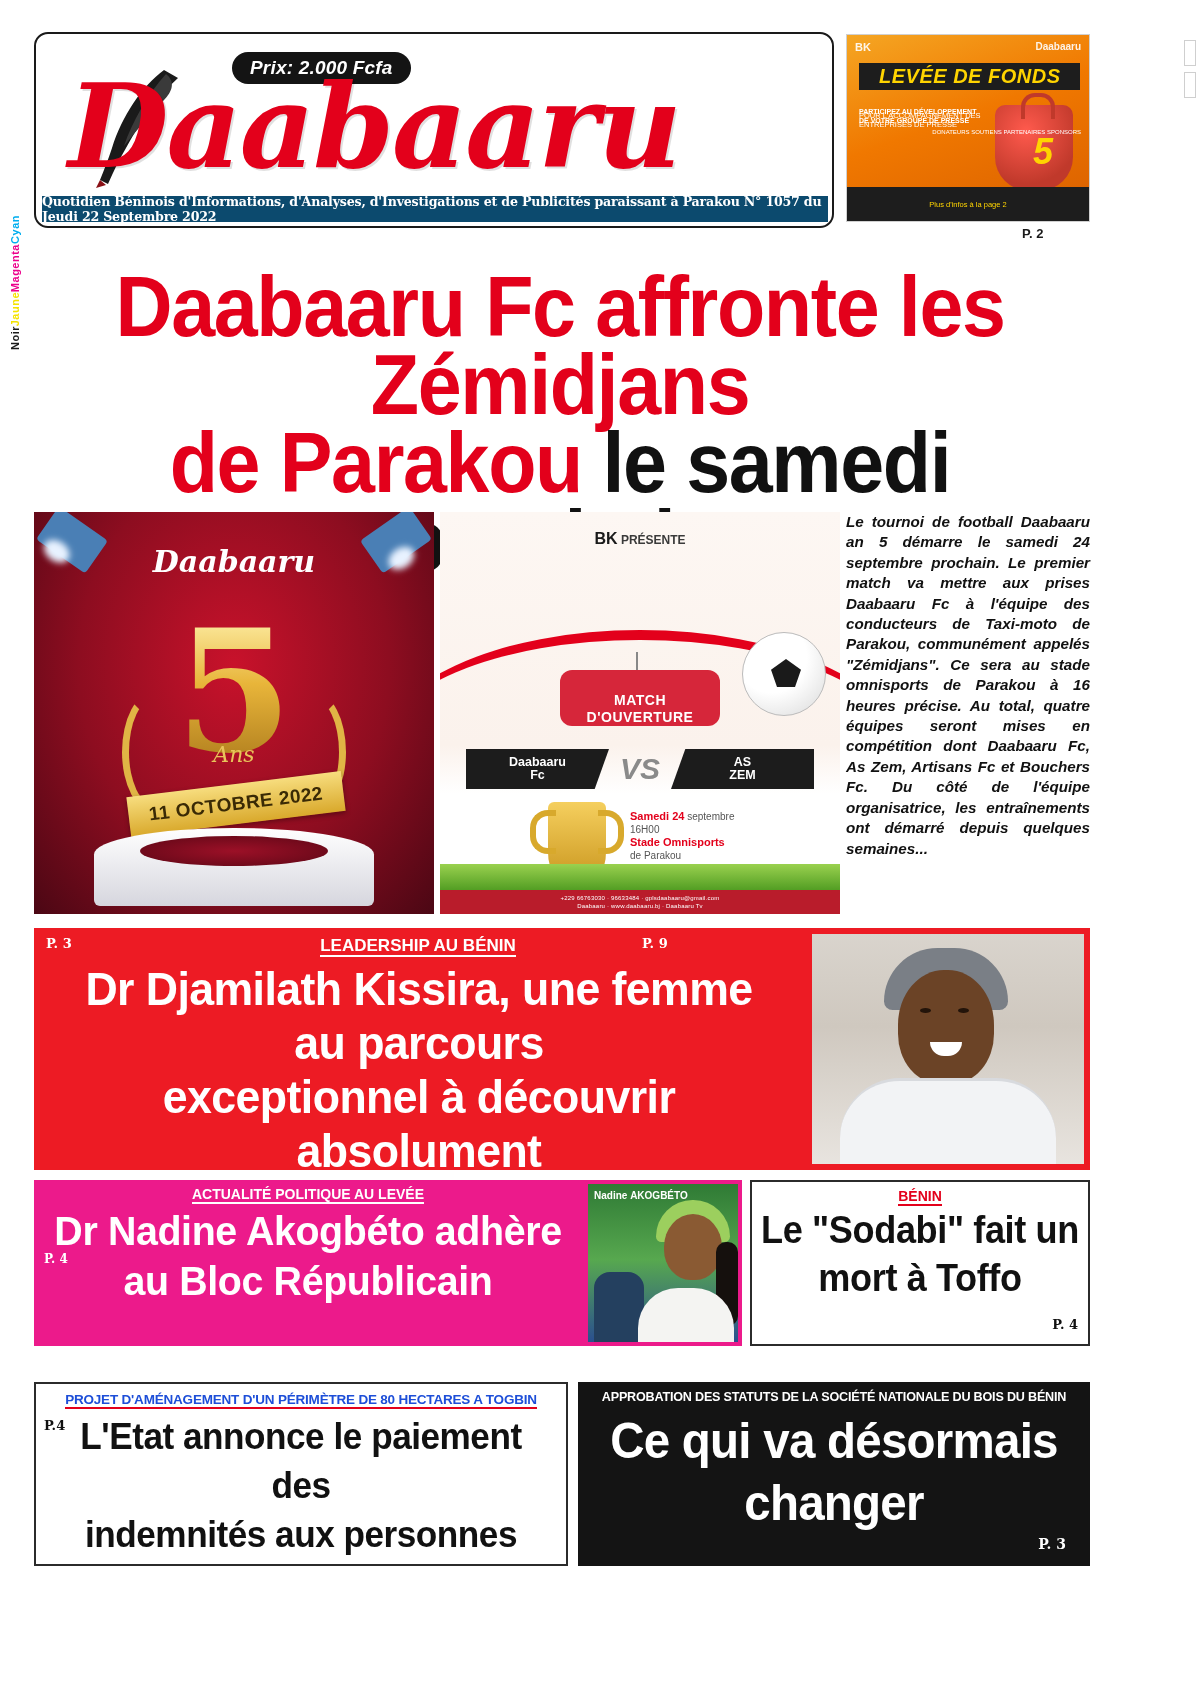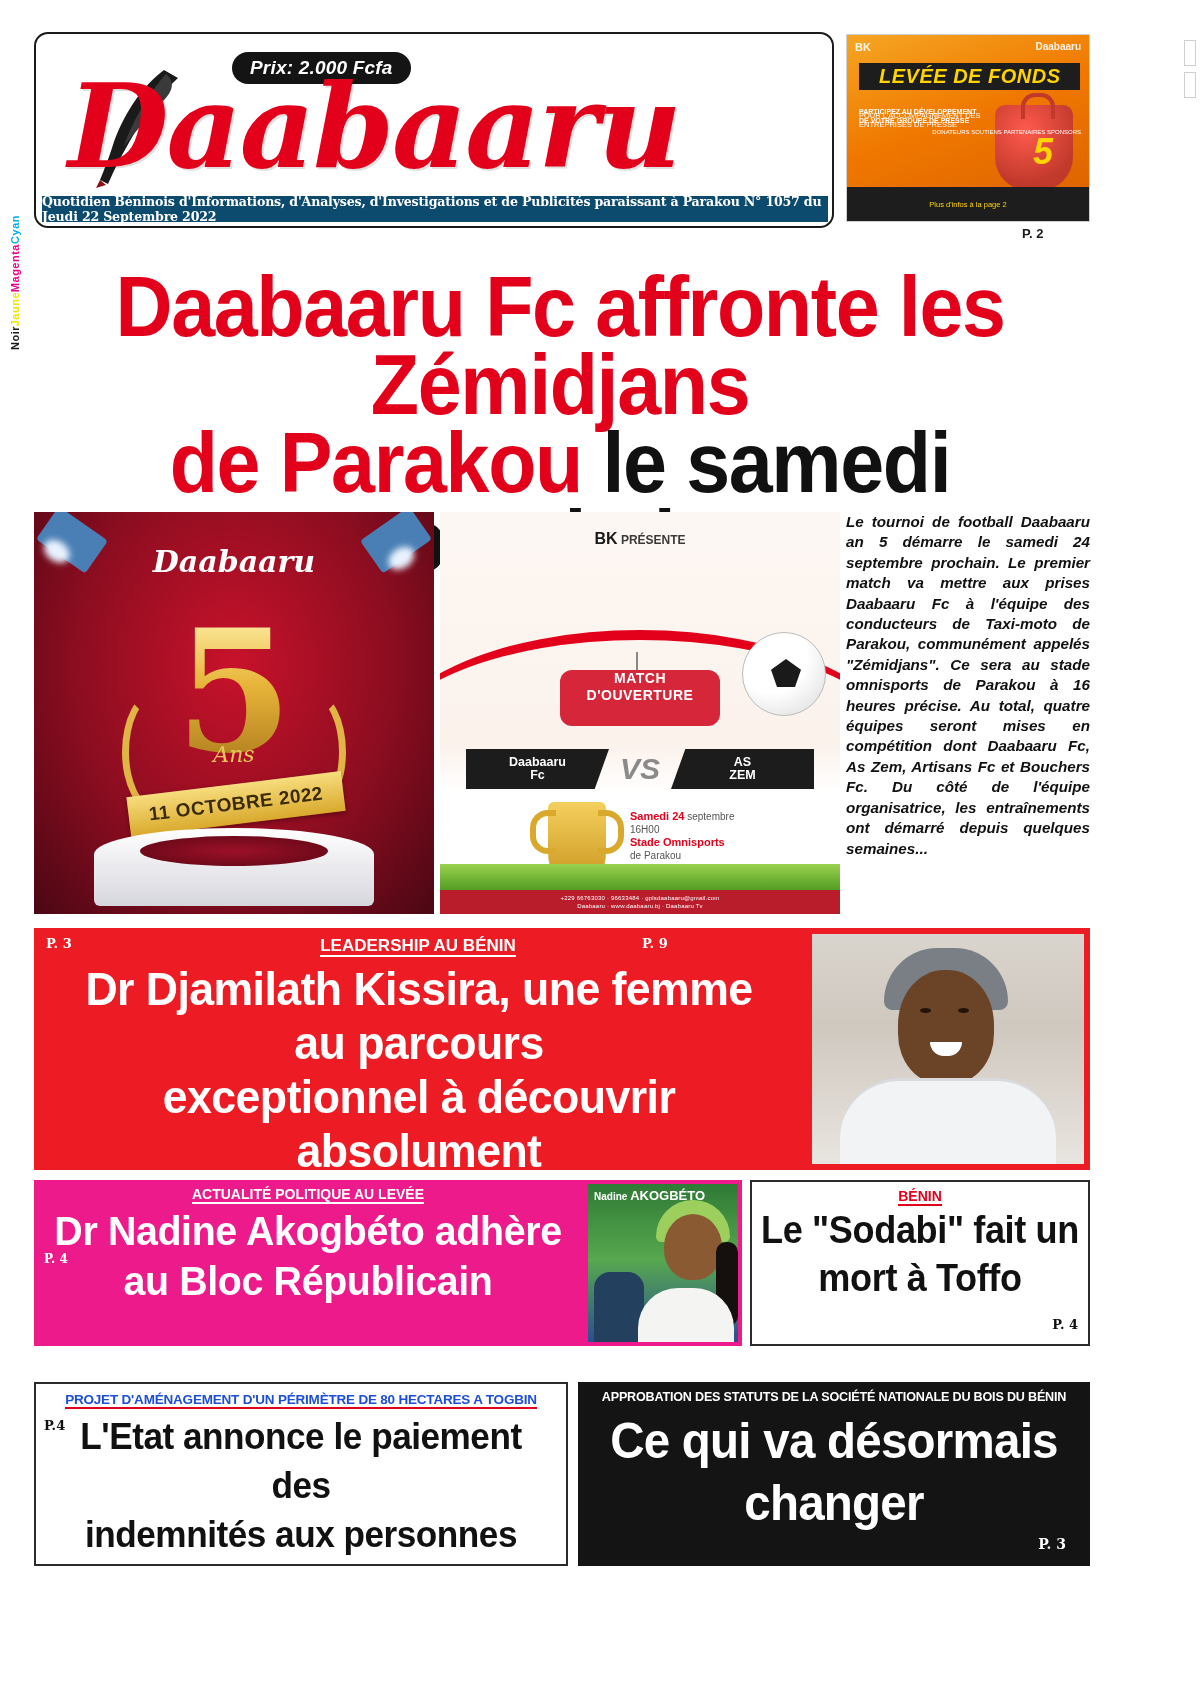--- a/index.html
+++ b/index.html
@@ -204,21 +204,21 @@
   }
   .pt-title .chip { background:#e3001b; color:#fff; padding:0 5px; border-radius:6px; }
   .pt-title .dark { color:#1a1a1a; }
   .pt-swoosh {
     position:absolute; left:-60px; top:118px; width:520px; height:120px;
     border-top: 10px solid #e3001b; border-radius: 50%/100% 100% 0 0;
   }
   .pt-match {
     position:absolute; left:120px; top:158px; width:160px; height:56px;
     background:#d6263a; color:#fff; border-radius:12px;
-    display:flex; flex-direction:column; align-items:center; justify-content:flex-start;
+    display:flex; flex-direction:column; align-items:center; justify-content:flex-end;
     font-weight:bold; font-size:14px; line-height:17px; letter-spacing:.5px;
   }
   .pt-match:before{ content:""; position:absolute; top:-18px; left:76px; width:2px; height:18px; background:#888;}
   .pt-vs-row { position:absolute; left:26px; top:236px; width:348px; height:42px; display:flex; align-items:center; }
   .pt-team {
     flex: 1; height: 40px; background:#1c1c1c; color:#fff;
     display:flex; flex-direction:column; align-items:center; justify-content:center;
     font-size:12.5px; font-weight:bold; line-height:13px;
   }
   .pt-team.left { clip-path: polygon(0 0,100% 0,90% 100%,0 100%); }
@@ -300,21 +300,21 @@
     font-family:"Liberation Sans Narrow","Liberation Sans",sans-serif;
     font-size: 41px; line-height: 50px; letter-spacing:-.4px;
     transform: scaleX(.96); transform-origin: center top;
   }
   .politics .photo {
     position:absolute; right:4px; top:4px; width:150px; height:158px;
     background: linear-gradient(180deg,#2f7a35 0%,#57a84f 48%,#2a4f8f 100%);
     overflow:hidden;
   }
   .pol-name { position:absolute; left:6px; top:6px; font-size:10px; color:#fff; font-weight:bold; line-height:12px;}
-  .pol-name b { font-size:13px; }
+  .pol-name b { font-size:10px; }
   .pol-head { position:absolute; right:16px; top:30px; width:58px; height:66px; border-radius:50% 50% 46% 46%; background:#8a5a33;}
   .pol-wrap { position:absolute; right:8px; top:16px; width:74px; height:42px; border-radius:40px 40px 6px 6px; background:#9ccf5e;}
   .pol-dress { position:absolute; right:4px; bottom:0; width:96px; height:54px; border-radius:40px 40px 0 0; background:#f4f4f2;}
   .pol-hair { position:absolute; right:0px; top:58px; width:22px; height:84px; background:#15100d; border-radius:10px;}
   .pol-side { position:absolute; left:6px; bottom:0; width:50px; height:70px; background:#24405f; border-radius:16px 16px 0 0;}
 
   
   .sodabi {
     position: absolute; left: 750px; top: 1180px; width: 340px; height: 166px;
     background: #fff; border: 2px solid #2b2b2b; overflow:hidden;

